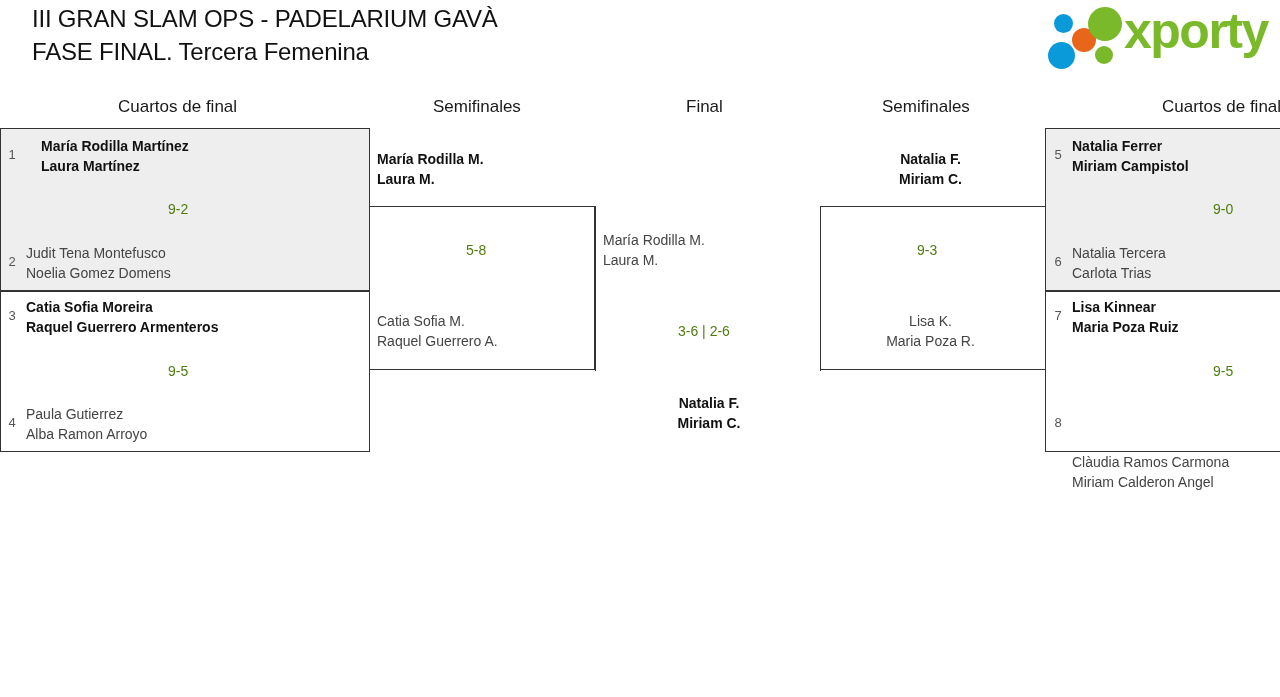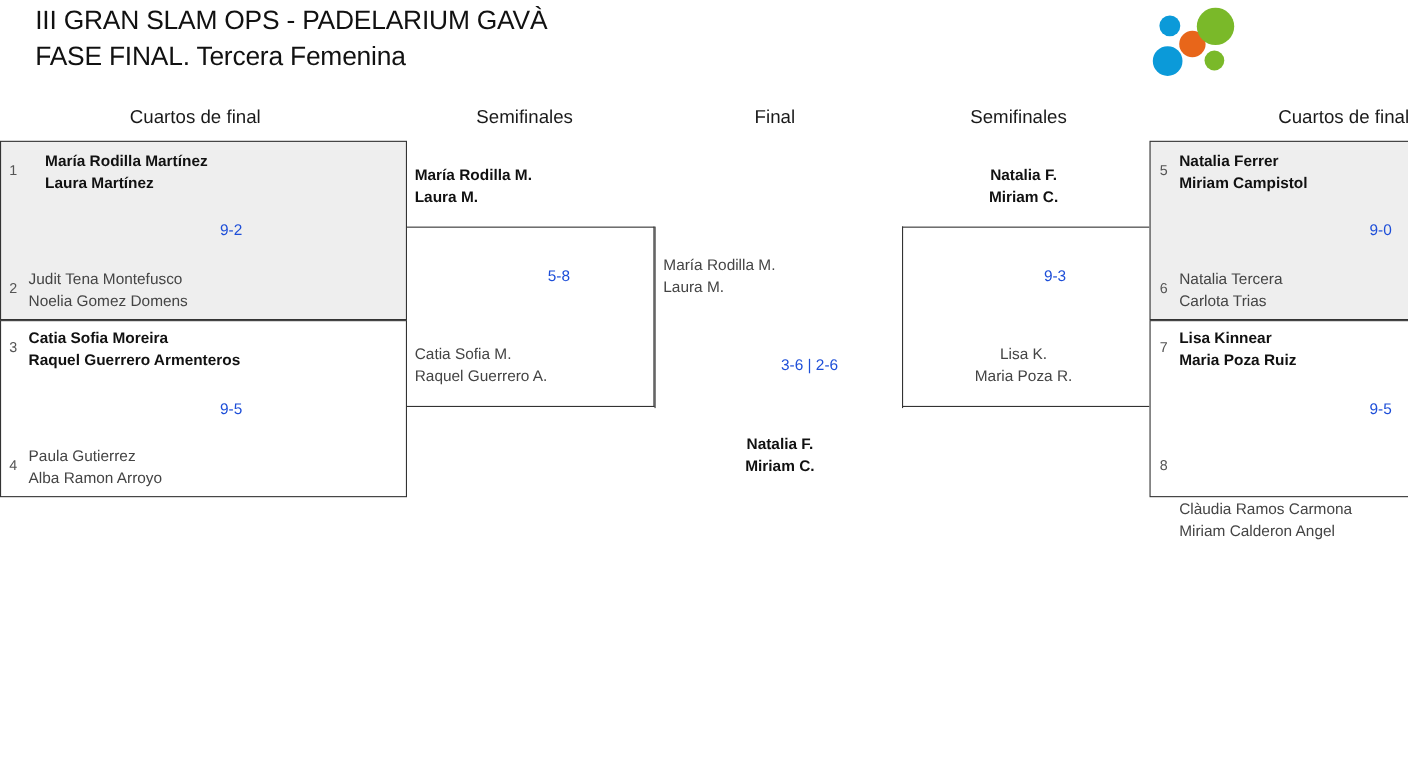--- a/index.html
+++ b/index.html
@@ -99,37 +99,37 @@
     line-height: 16px;
     color: #555555;
     text-align: center;
     width: 16px;
   }
 
   .score {
     position: absolute;
     font-size: 14px;
     line-height: 18px;
-    color: #1d4ed8;
+    color: #4d7c0f;
     white-space: nowrap;
-    margin-left: 32px;
   }
 </style>
 </head>
 <body>
 
 <div class="page-title">III GRAN SLAM OPS - PADELARIUM GAVÀ
 FASE FINAL. Tercera Femenina</div>
 
 <div class="brand-logo">
   <span class="dot" style="left:6px;  top:8px;  width:19px; height:19px; background:#0b9ad9;"></span>
   <span class="dot" style="left:24px; top:22px; width:24px; height:24px; background:#e8661a;"></span>
   <span class="dot" style="left:0px;  top:36px; width:27px; height:27px; background:#0b9ad9;"></span>
   <span class="dot" style="left:40px; top:1px;  width:34px; height:34px; background:#7ab929;"></span>
   <span class="dot" style="left:47px; top:40px; width:18px; height:18px; background:#7ab929;"></span>
+  <span class="brand-wordmark" style="color:#7ab929;">xporty</span>
 </div>
 
 <div class="round-head" style="left:118px;">Cuartos de final</div>
 <div class="round-head" style="left:433px;">Semifinales</div>
 <div class="round-head" style="left:686px;">Final</div>
 <div class="round-head" style="left:882px;">Semifinales</div>
 <div class="round-head" style="left:1162px;">Cuartos de final</div>
 
 <div class="box shaded" style="left:0px; top:128px; width:370px; height:163px;"></div>
 <div class="seed" style="left:4px; top:147px;">1</div>

